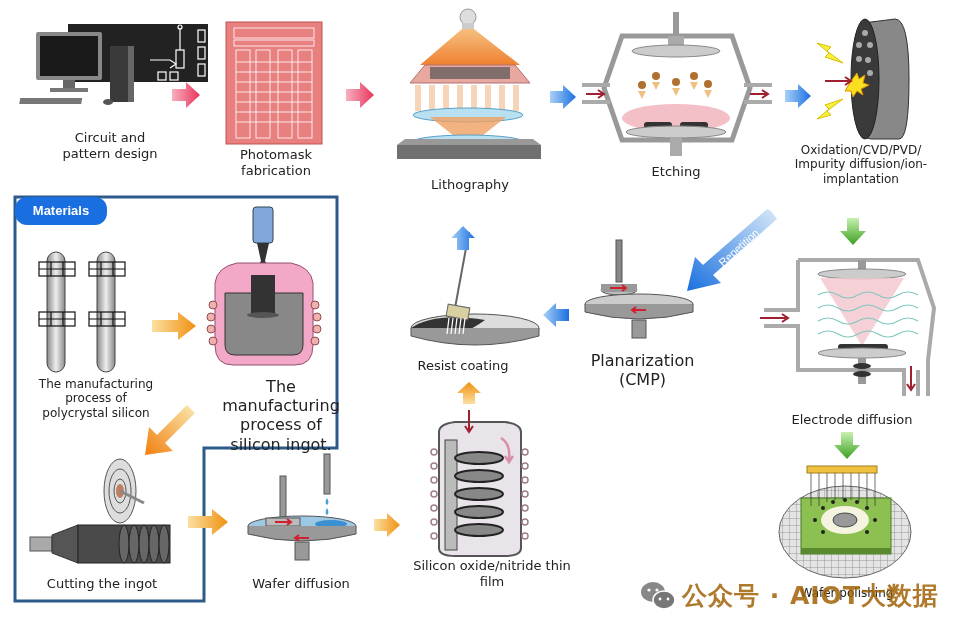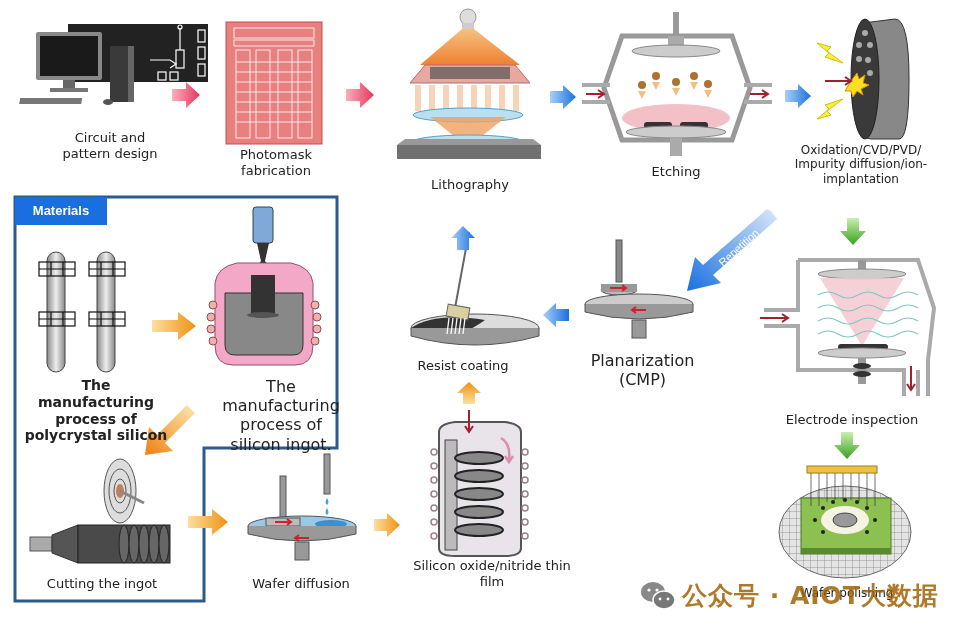--- a/index.html
+++ b/index.html
@@ -1,22 +1,22 @@
 <!DOCTYPE html>
 <html><head>
 <meta charset="utf-8">
 <style>
   html,body{margin:0;padding:0;background:#fff;}
   body{width:961px;height:634px;position:relative;overflow:hidden;font-family:"DejaVu Sans","Liberation Sans",sans-serif;color:#222;}
   .label{position:absolute;text-align:center;color:#222;line-height:1.2;}
   .lbl-lg{font-size:13px;}
-  .lbl-sm{font-size:14px;font-weight:bold;}
+  .lbl-sm{font-size:12px;}
   .lbl-md{font-size:13px;}
   svg{position:absolute;overflow:visible;}
-  .materials-tab{position:absolute;left:15px;top:197px;width:92px;height:28px;background:#1a6fe0;color:#fff;font-weight:bold;font-size:13px;line-height:28px;text-align:center;font-family:"Liberation Sans",sans-serif;}
+  .materials-tab{position:absolute;left:15px;top:197px;width:92px;height:28px;background:#1a6fe0;color:#fff;font-weight:bold;font-size:13px;line-height:28px;text-align:center;font-family:"Liberation Sans",sans-serif;border-radius:12px;}
   .watermark{position:absolute;left:644px;top:578px;font-size:25px;color:#a16207;opacity:.85;white-space:nowrap;font-family:"DejaVu Sans",sans-serif;letter-spacing:1px;font-weight:bold;}
 </style>
 </head>
 <body>
 
 <svg width="961" height="634" style="left:0;top:0">
   <path d="M15 197 L337 197 L337 448 L204 448 L204 601 L15 601 Z" fill="none" stroke="#2c5a8a" stroke-width="3"></path>
 </svg>
 <div class="materials-tab">Materials</div>
 
@@ -196,21 +196,21 @@
     <path d="M60 71 q10 -6 20 0 t20 0 t20 0 t20 0 t20 0"></path>
       <path d="M60 84 q10 -6 20 0 t20 0 t20 0 t20 0 t20 0"></path>
   </g>
   <rect x="80" y="94" width="50" height="6" rx="3" fill="#333"></rect>
   <ellipse cx="104" cy="103" rx="44" ry="5" fill="#ccc" stroke="#888"></ellipse>
   <rect x="100" y="108" width="8" height="26" fill="#999"></rect>
   <ellipse cx="104" cy="116" rx="9" ry="3" fill="#333"></ellipse>
     <ellipse cx="104" cy="124" rx="9" ry="3" fill="#333"></ellipse>
   <path d="M153 116 L153 140 M149 134 L153 140 L157 134" stroke="#a02030" stroke-width="2" fill="none"></path>
 </svg>
-<div class="label lbl-lg" style="left:768px;top:412px;width:168px">Electrode inspection</div>
+<div class="label lbl-lg" style="left:768px;top:412px;width:168px">Electrode diffusion</div>
 
 <svg style="left:834px;top:432px" width="26" height="28">
   <path d="M7 0 L19 0 L19 13 L26 13 L13 27 L0 13 L7 13 Z" fill="url(#gg)"></path>
 </svg>
 
 <svg style="left:775px;top:462px" width="140" height="120">
   <defs>
     <pattern id="grid" width="7" height="7" patternUnits="userSpaceOnUse">
         <path d="M7 0 L0 0 0 7" fill="none" stroke="#777" stroke-width=".7"></path>
       </pattern>

